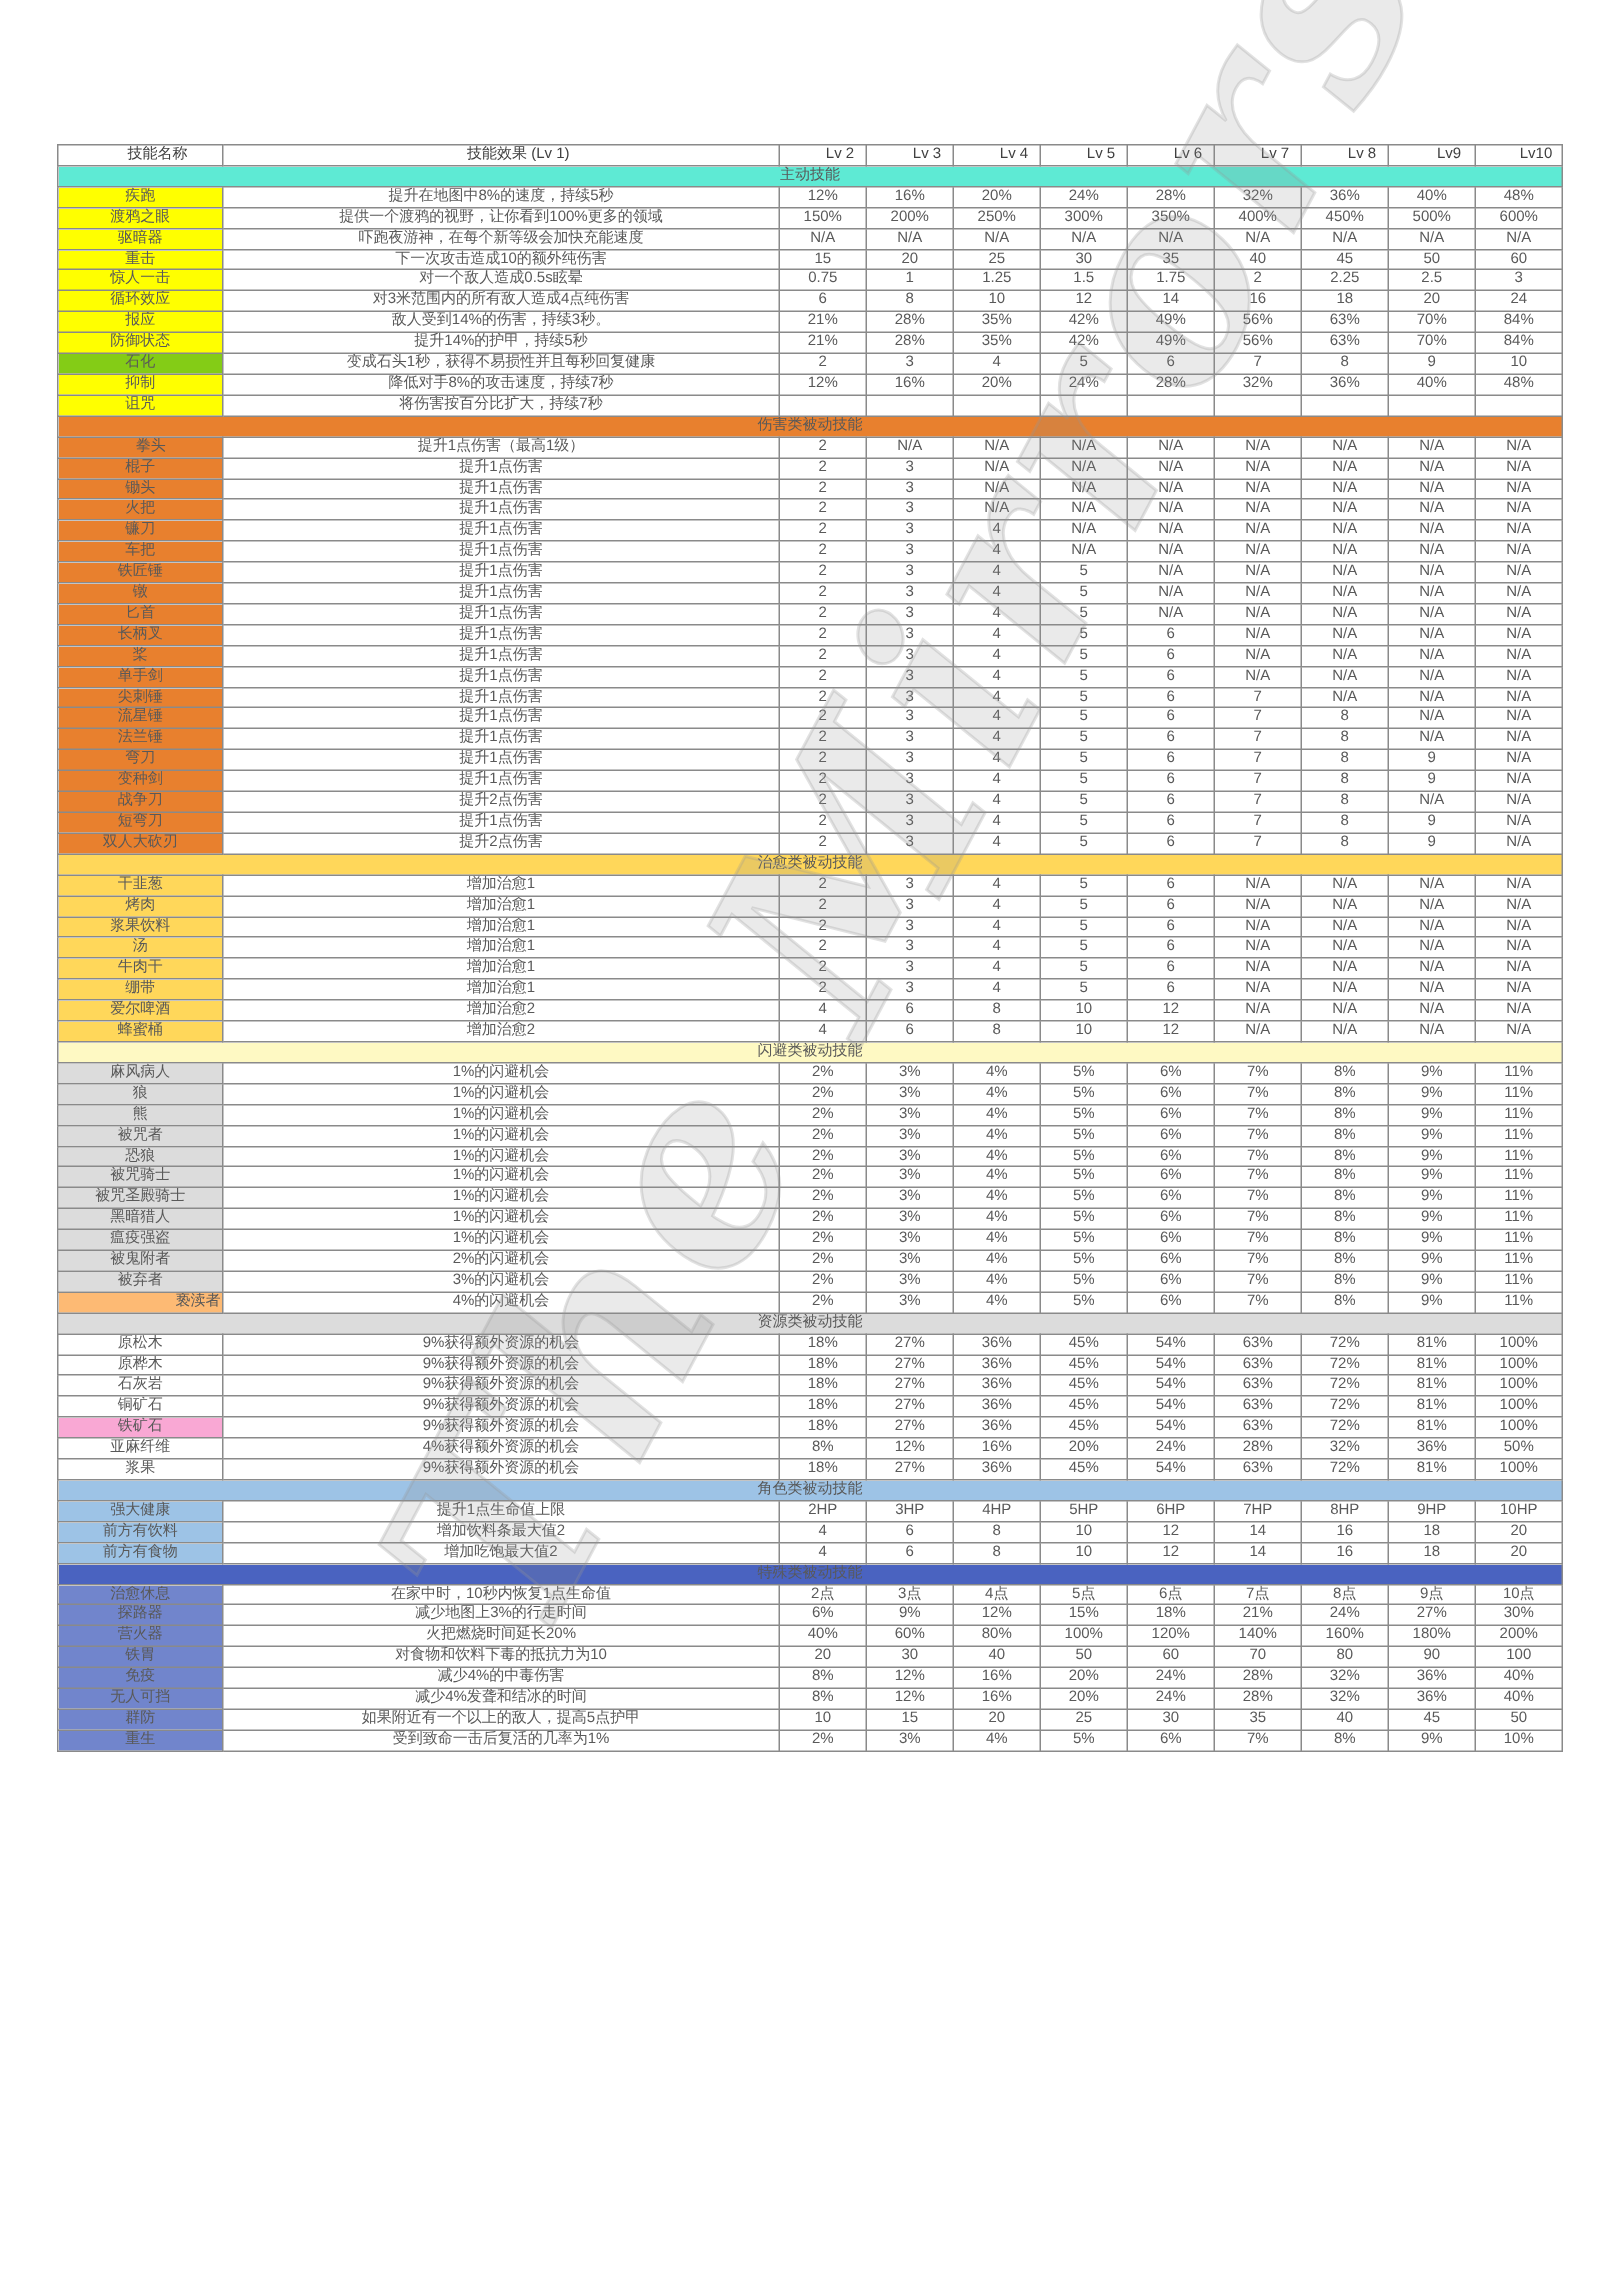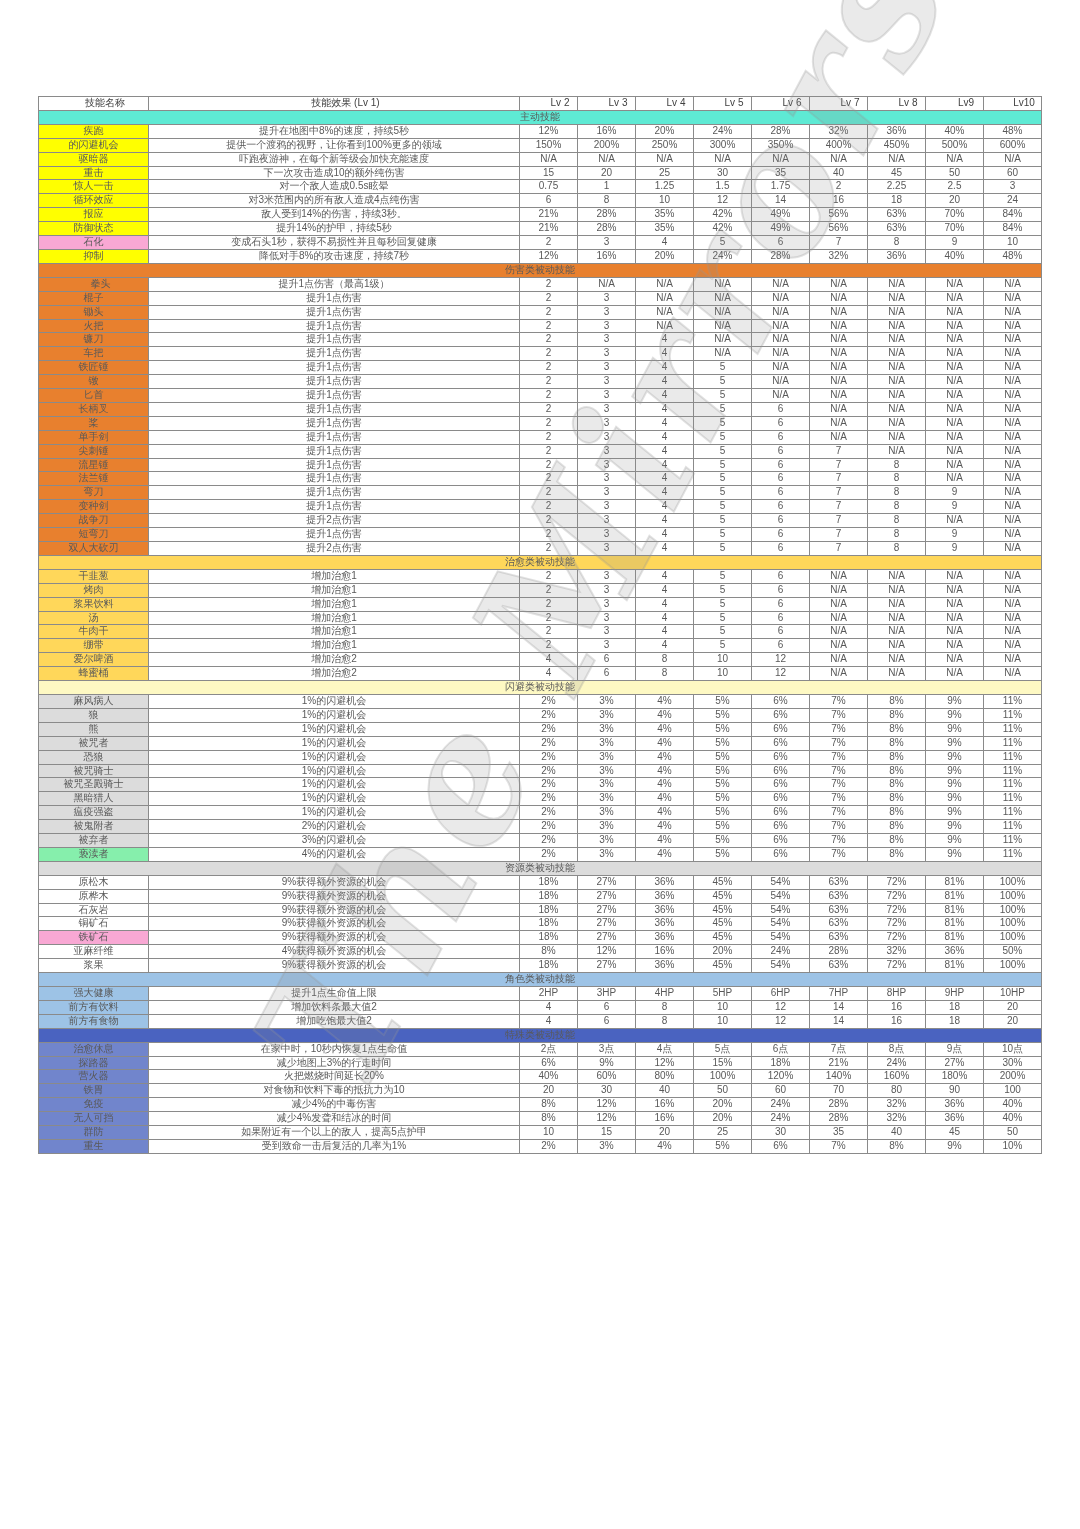--- a/index.html
+++ b/index.html
@@ -91,21 +91,21 @@
           <td class="val">16%</td>
           <td class="val">20%</td>
           <td class="val">24%</td>
           <td class="val">28%</td>
           <td class="val">32%</td>
           <td class="val">36%</td>
           <td class="val">40%</td>
           <td class="val">48%</td>
         </tr>
         <tr>
-          <td class="name" style="background: rgb(255, 255, 0);">的闪避机会</td>
+          <td class="name" style="background: rgb(255, 255, 0);">渡鸦之眼</td>
           <td class="effect">提供一个渡鸦的视野，让你看到100%更多的领域</td>
           <td class="val">150%</td>
           <td class="val">200%</td>
           <td class="val">250%</td>
           <td class="val">300%</td>
           <td class="val">350%</td>
           <td class="val">400%</td>
           <td class="val">450%</td>
           <td class="val">500%</td>
           <td class="val">600%</td>
@@ -182,21 +182,21 @@
           <td class="val">28%</td>
           <td class="val">35%</td>
           <td class="val">42%</td>
           <td class="val">49%</td>
           <td class="val">56%</td>
           <td class="val">63%</td>
           <td class="val">70%</td>
           <td class="val">84%</td>
         </tr>
         <tr>
-          <td class="name" style="background: #f9a8d4;">石化</td>
+          <td class="name" style="background: #84cc16;">石化</td>
           <td class="effect">变成石头1秒，获得不易损性并且每秒回复健康</td>
           <td class="val">2</td>
           <td class="val">3</td>
           <td class="val">4</td>
           <td class="val">5</td>
           <td class="val">6</td>
           <td class="val">7</td>
           <td class="val">8</td>
           <td class="val">9</td>
           <td class="val">10</td>
@@ -208,20 +208,33 @@
           <td class="val">16%</td>
           <td class="val">20%</td>
           <td class="val">24%</td>
           <td class="val">28%</td>
           <td class="val">32%</td>
           <td class="val">36%</td>
           <td class="val">40%</td>
           <td class="val">48%</td>
         </tr>
         <tr>
+          <td class="name" style="background: rgb(255, 255, 0);">诅咒</td>
+          <td class="effect">将伤害按百分比扩大，持续7秒</td>
+          <td class="val"></td>
+          <td class="val"></td>
+          <td class="val"></td>
+          <td class="val"></td>
+          <td class="val"></td>
+          <td class="val"></td>
+          <td class="val"></td>
+          <td class="val"></td>
+          <td class="val"></td>
+        </tr>
+        <tr>
           <td colspan="11" class="band" style="background: rgb(232, 128, 46); margin-top: 25px;">伤害类被动技能</td>
         </tr>
         <tr>
           <td class="name" style="background: rgb(232, 128, 46); padding-left: 15px;">拳头</td>
           <td class="effect">提升1点伤害（最高1级）</td>
           <td class="val">2</td>
           <td class="val">N/A</td>
           <td class="val">N/A</td>
           <td class="val">N/A</td>
           <td class="val">N/A</td>
@@ -724,21 +737,21 @@
           <td class="val">3%</td>
           <td class="val">4%</td>
           <td class="val">5%</td>
           <td class="val">6%</td>
           <td class="val">7%</td>
           <td class="val">8%</td>
           <td class="val">9%</td>
           <td class="val">11%</td>
         </tr>
         <tr>
-          <td class="name" style="background: #86efac;">亵渎者</td>
+          <td class="name" style="background: #fdba74; text-align: right;">亵渎者</td>
           <td class="effect">4%的闪避机会</td>
           <td class="val">2%</td>
           <td class="val">3%</td>
           <td class="val">4%</td>
           <td class="val">5%</td>
           <td class="val">6%</td>
           <td class="val">7%</td>
           <td class="val">8%</td>
           <td class="val">9%</td>
           <td class="val">11%</td>

